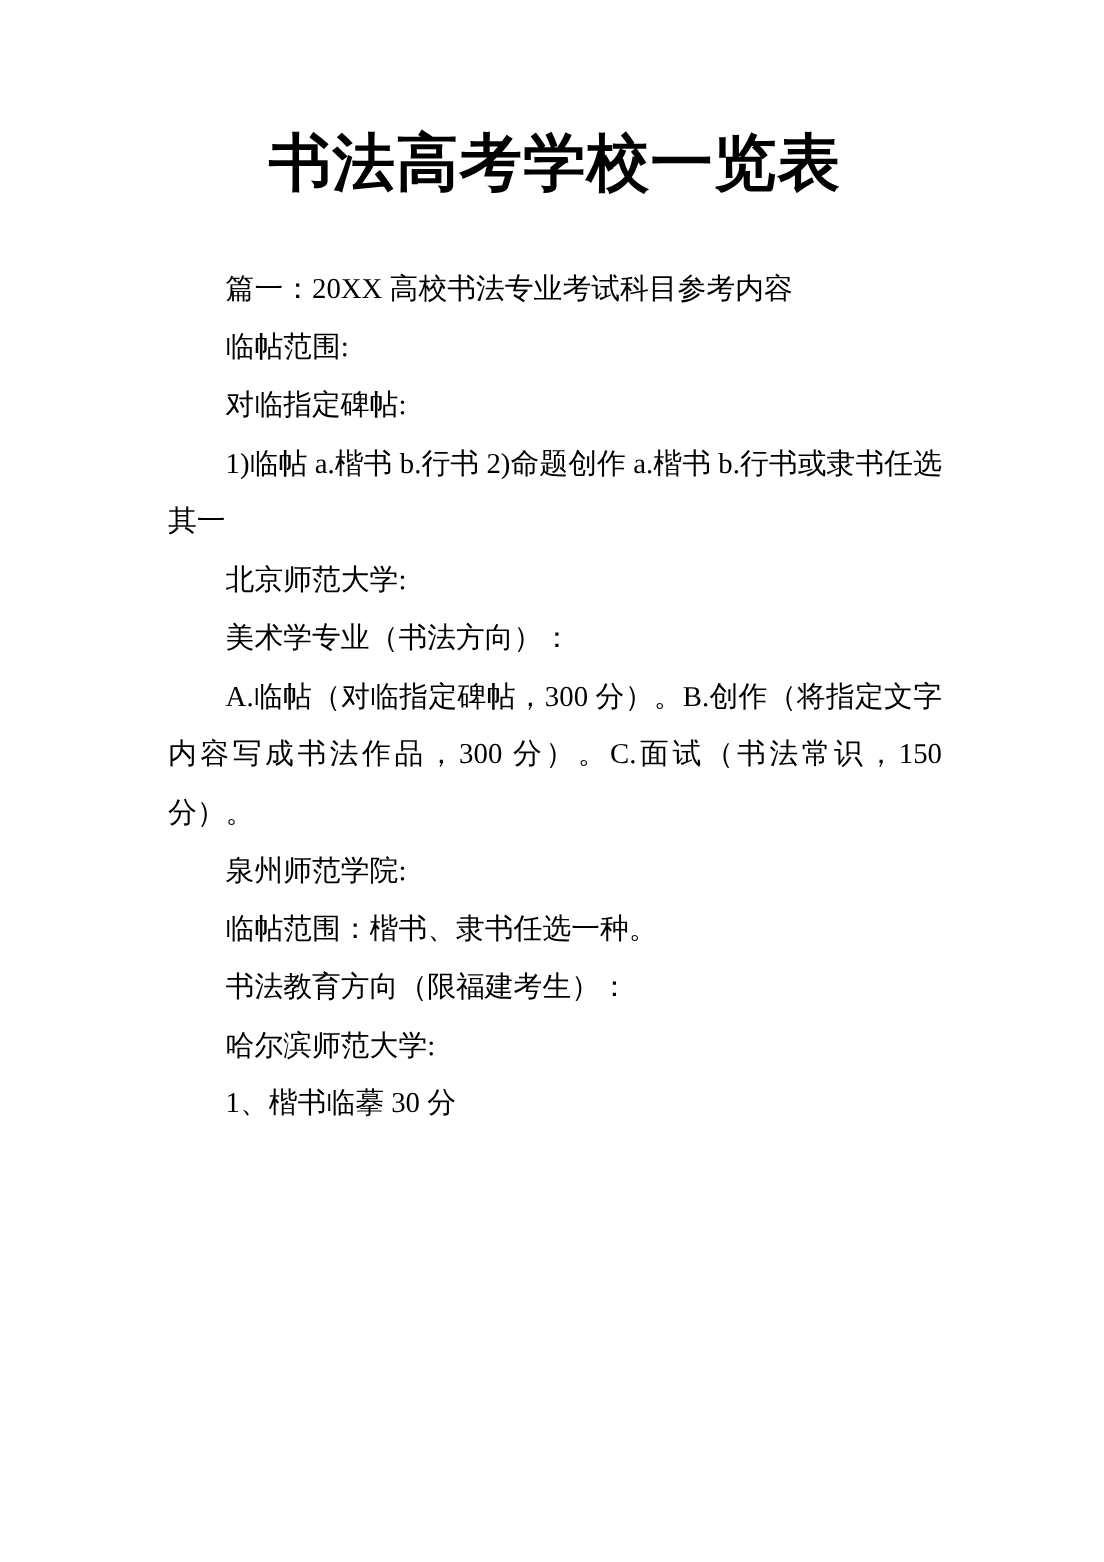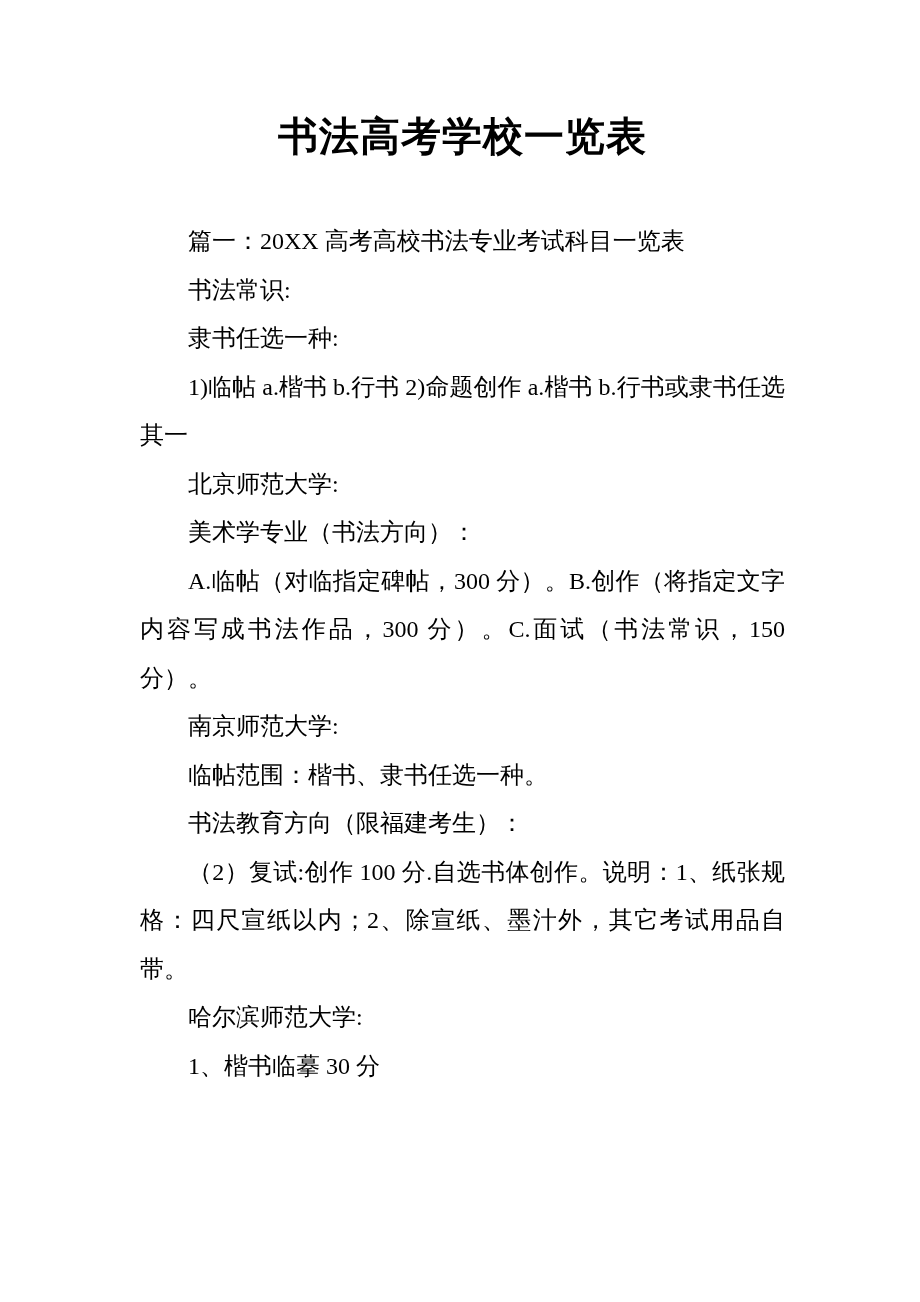--- a/index.html
+++ b/index.html
@@ -15,21 +15,21 @@
     margin: 0 auto;
     background: #ffffff;
     color: #000000;
     box-sizing: border-box;
     padding: 113px 135px 0 140px;
     overflow: hidden;
   }
   .doc-title {
     font-family: "Liberation Sans", "DejaVu Sans", sans-serif;
     font-weight: bold;
-    font-size: 40px;
+    font-size: 52px;
     line-height: 46px;
     letter-spacing: 1px;
     text-align: center;
     color: #000000;
     margin: 0 0 58px 0;
   }
   .doc-body {
     font-family: "Liberation Serif", "DejaVu Serif", serif;
     font-size: 24px;
     line-height: 48.5px;
@@ -42,27 +42,26 @@
     text-align: justify;
   }
 </style>
 </head>
 <body>
 
 <div class="page">
   <h1 class="doc-title">书法高考学校一览表</h1>
 
   <div class="doc-body">
-    <p>篇一：20XX 高考高校书法专业考试科目一览表</p>
-    <p>书法常识:</p>
-    <p>隶书任选一种:</p>
+    <p>篇一：20XX 高校书法专业考试科目参考内容</p>
+    <p>临帖范围:</p>
+    <p>对临指定碑帖:</p>
     <p>1)临帖 a.楷书 b.行书 2)命题创作 a.楷书 b.行书或隶书任选其一</p>
     <p>北京师范大学:</p>
     <p>美术学专业（书法方向）：</p>
     <p>A.临帖（对临指定碑帖，300 分）。B.创作（将指定文字内容写成书法作品，300 分）。C.面试（书法常识，150 分）。</p>
-    <p>南京师范大学:</p>
+    <p>泉州师范学院:</p>
     <p>临帖范围：楷书、隶书任选一种。</p>
     <p>书法教育方向（限福建考生）：</p>
-    <p>（2）复试:创作 100 分.自选书体创作。说明：1、纸张规格：四尺宣纸以内；2、除宣纸、墨汁外，其它考试用品自带。</p>
     <p>哈尔滨师范大学:</p>
     <p>1、楷书临摹 30 分</p>
   </div>
 </div>
 
 </body></html>

